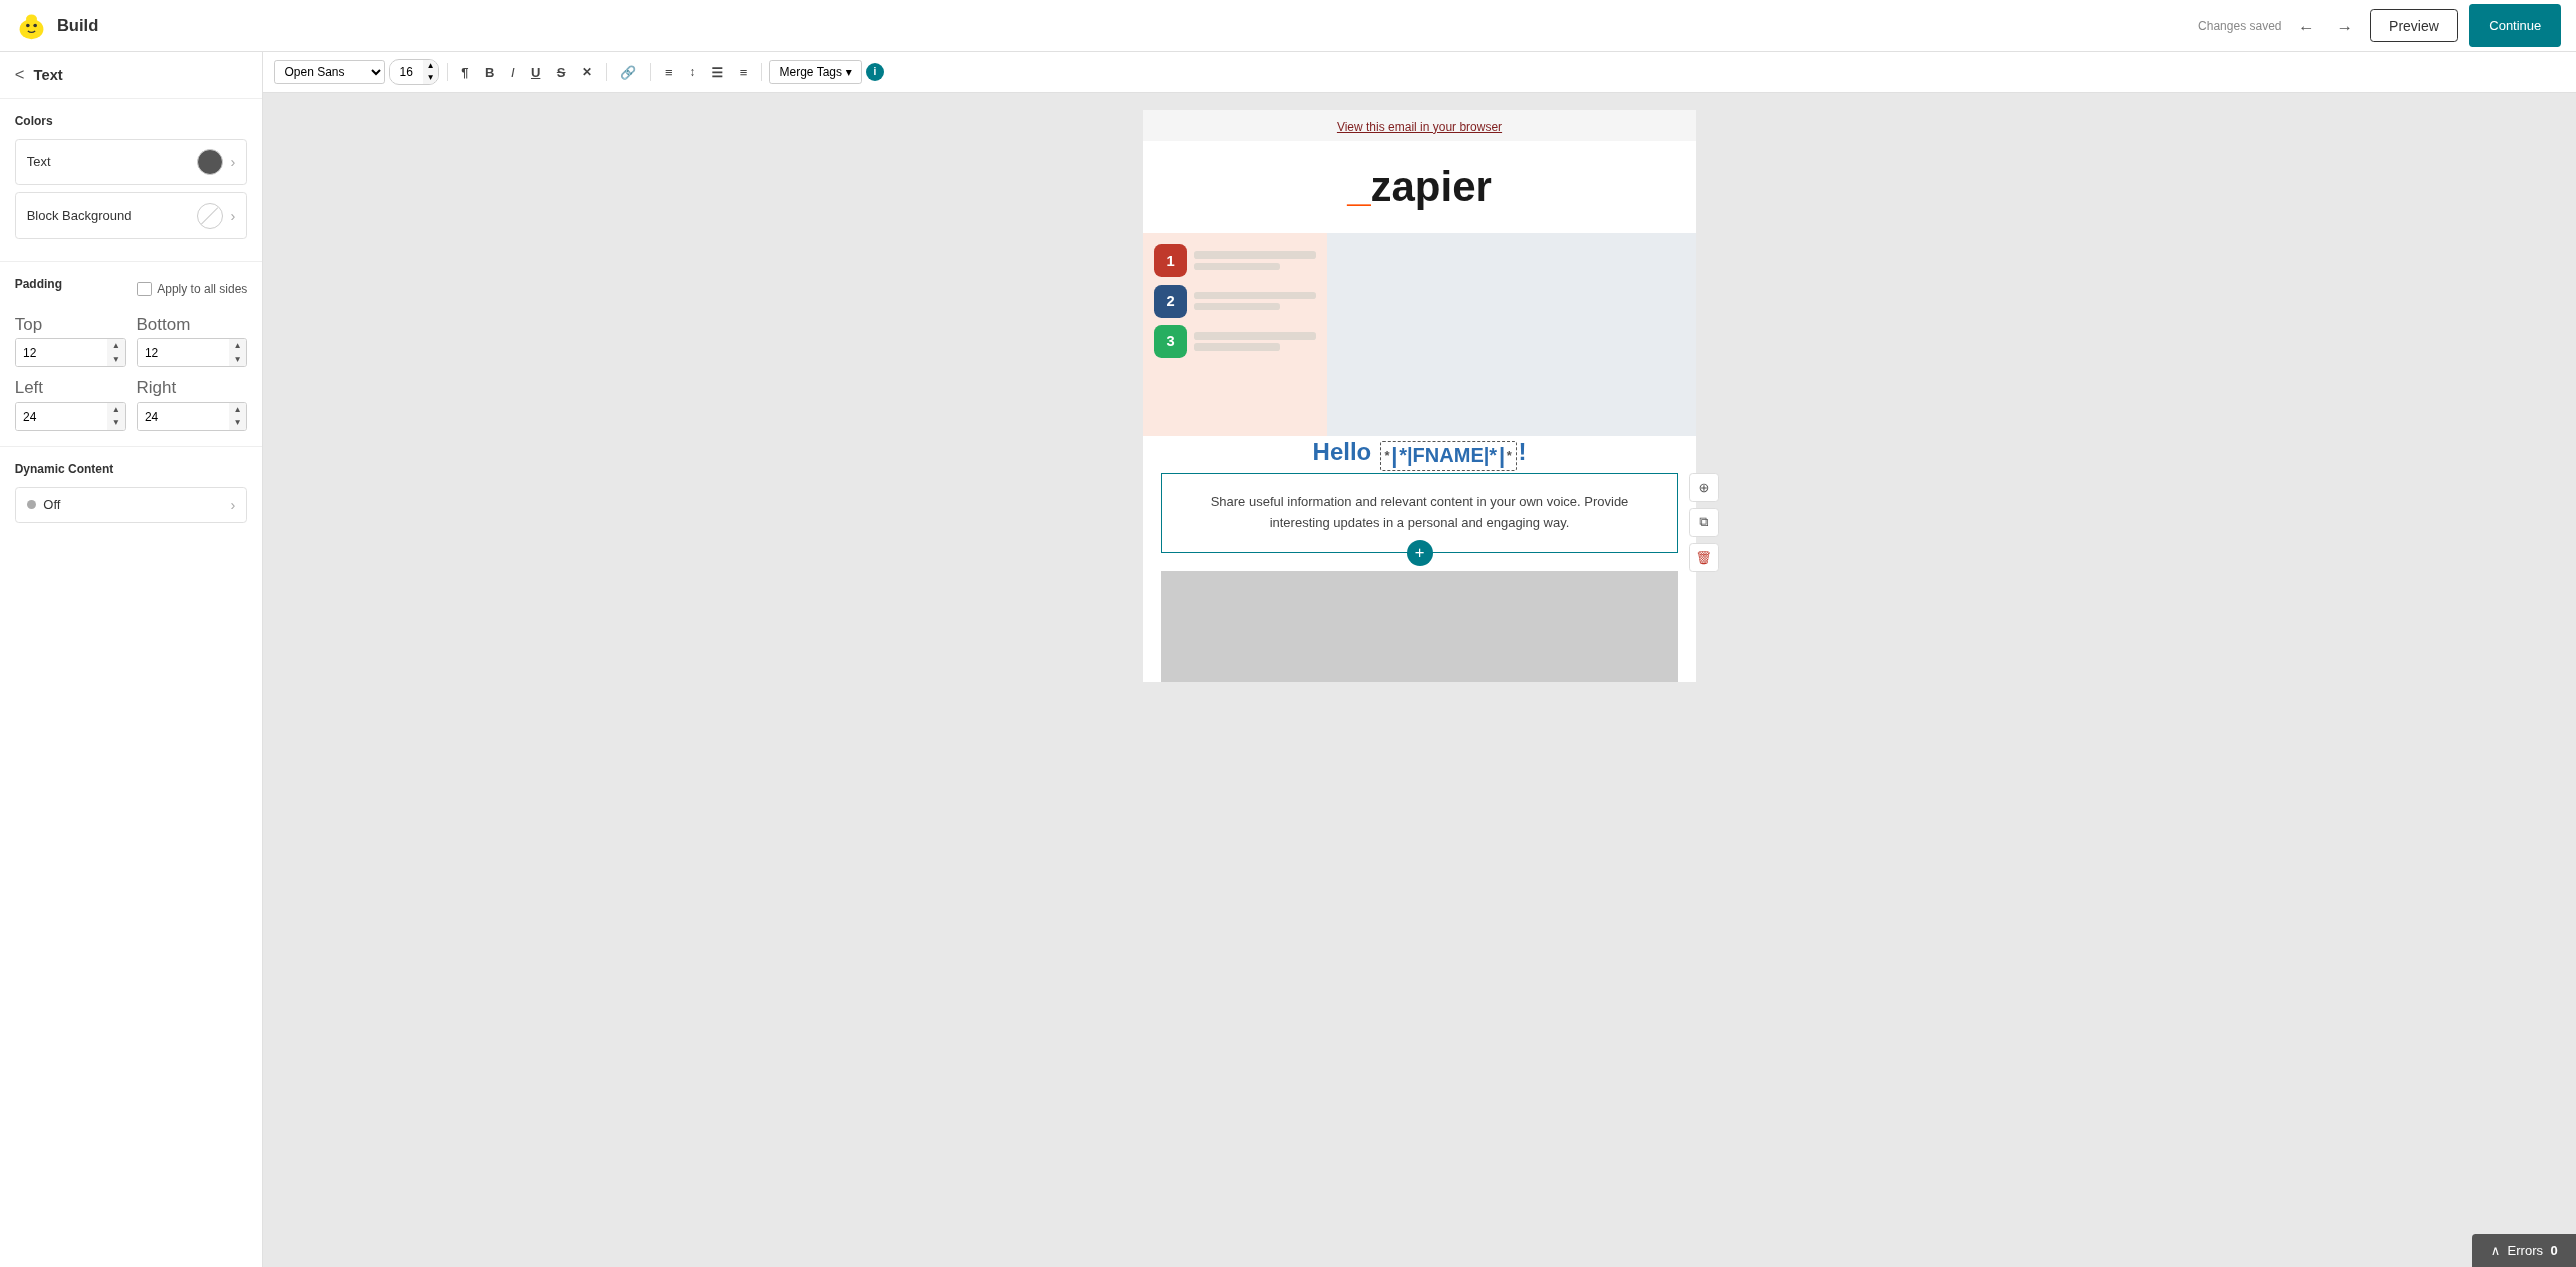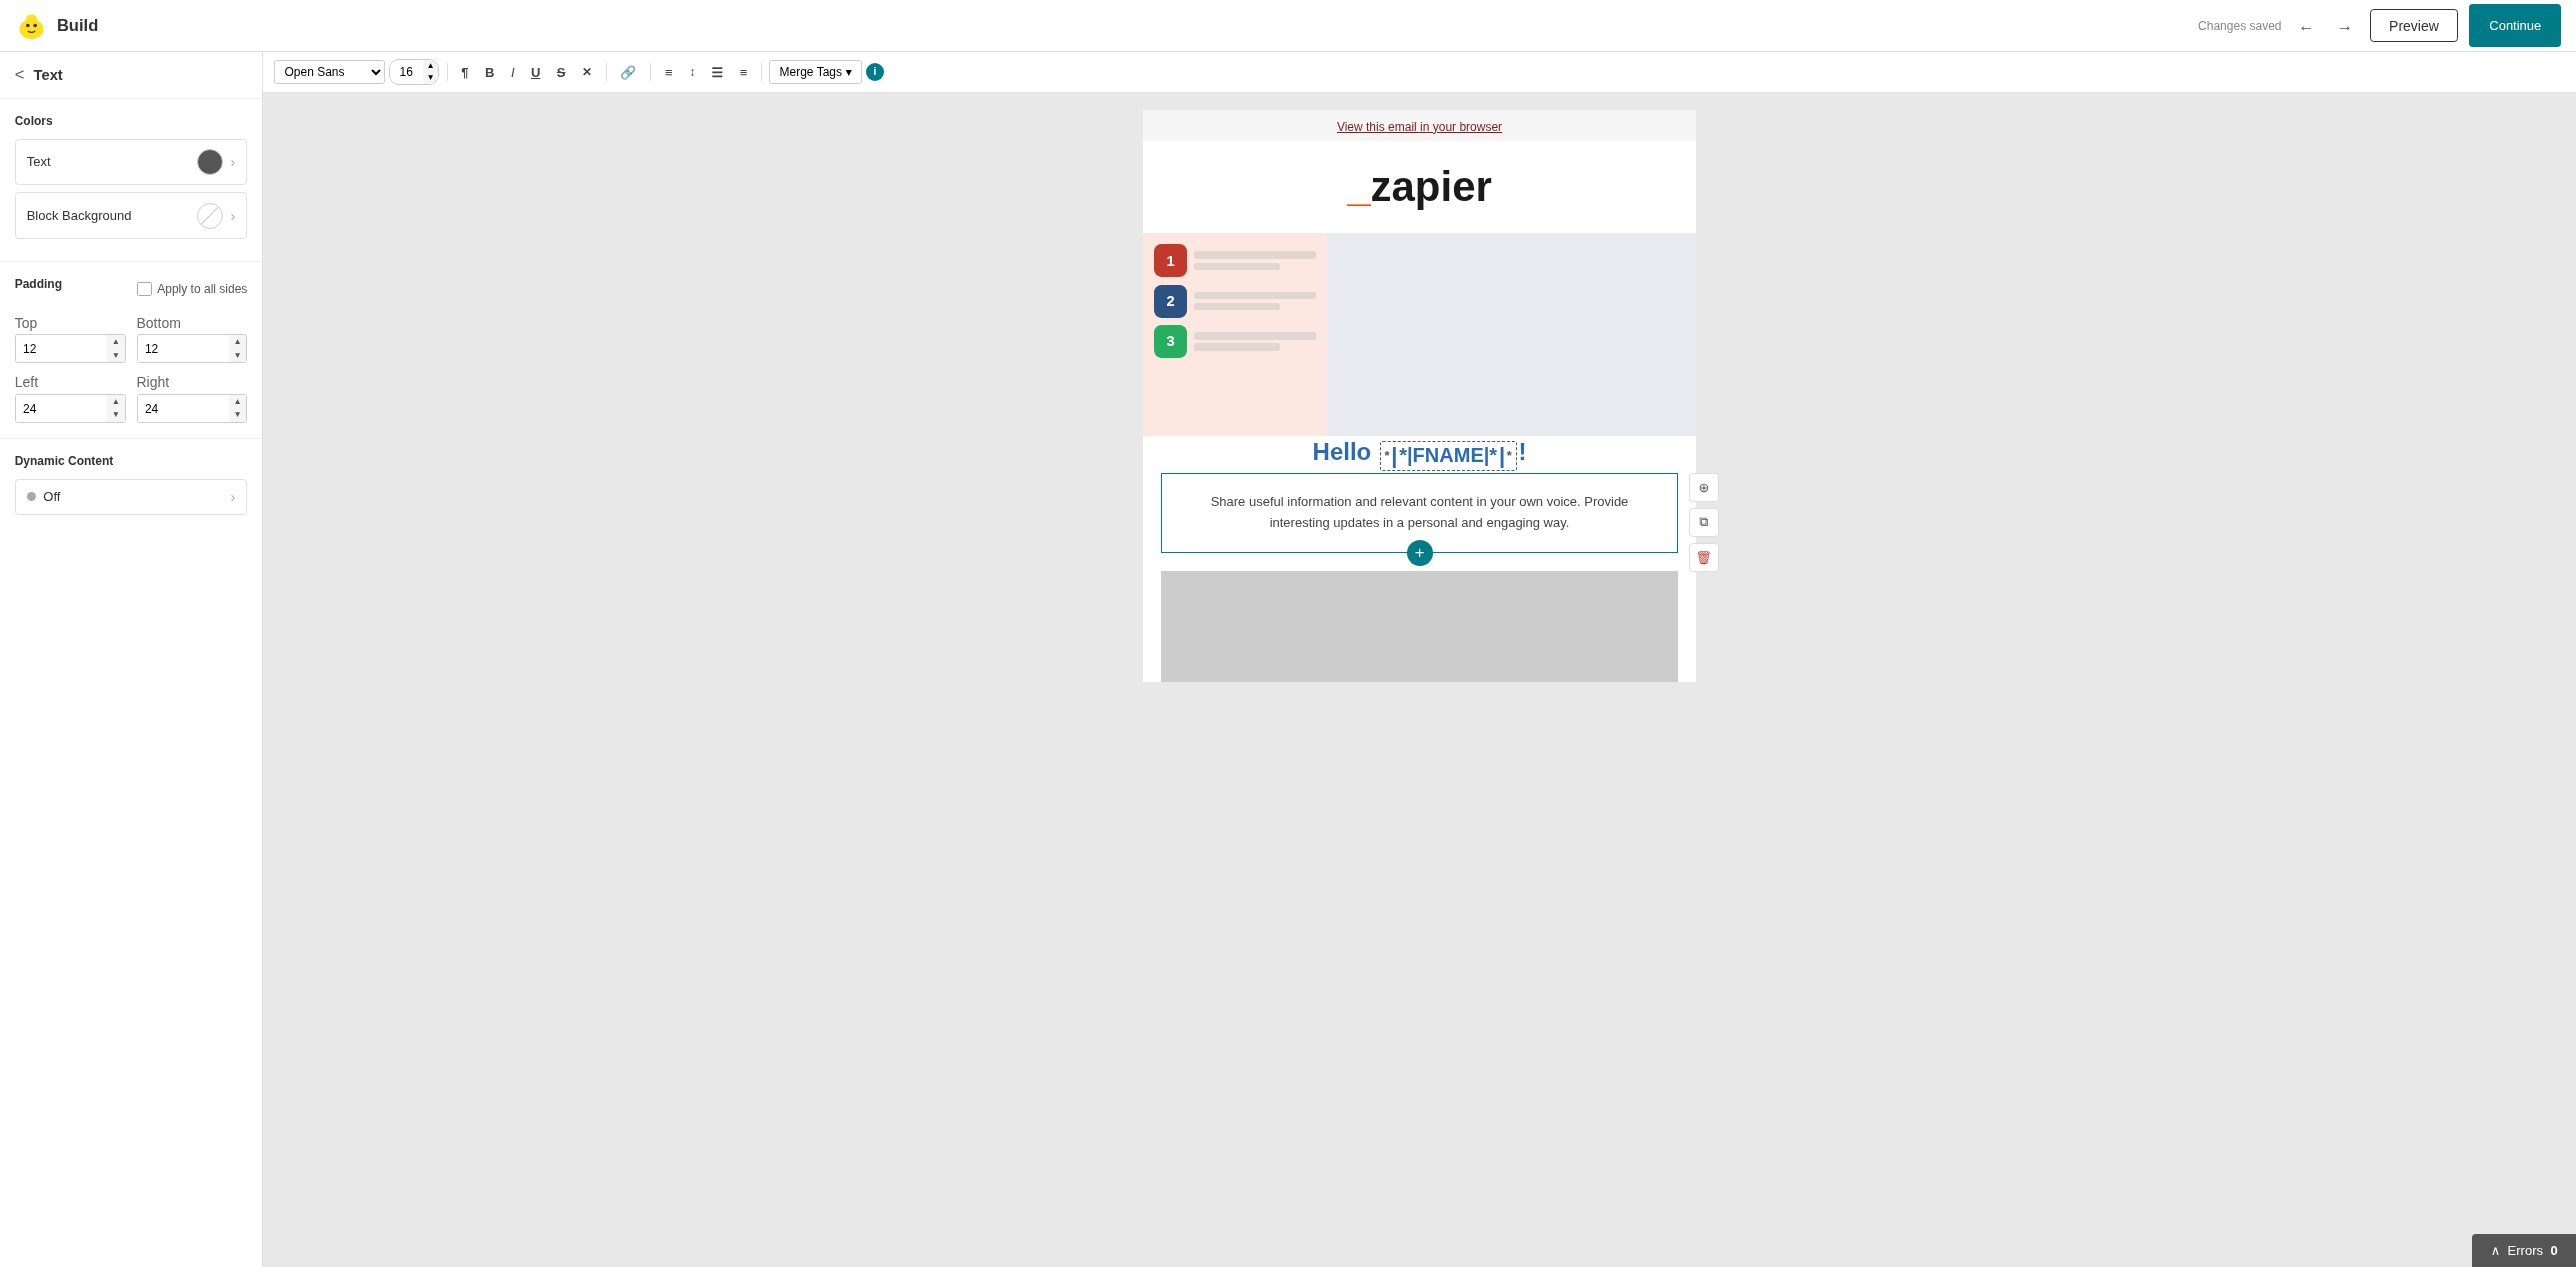--- a/index.html
+++ b/index.html
@@ -98,21 +98,21 @@
       height: 1.4px; background: #ccc; transform: rotate(-45deg) translateY(-50%);
     }
     .chevron-right { font-size: 14.7px; color: #aaa; }
 
     .padding-section { padding: 14.7px; border-top: 0.9px solid #eee; }
     .padding-header { display: flex; align-items: center; justify-content: space-between; margin-bottom: 13px; }
     .checkbox-row { display: flex; align-items: center; gap: 5.5px; font-size: 12px; color: #555; }
     .checkbox-box { width: 14.7px; height: 14.7px; border: 1.4px solid #aaa; border-radius: 1.8px; background: #fff; }
 
     .padding-grid { display: grid; grid-template-columns: 1fr 1fr; gap: 11px; }
-    .padding-field label { font-size: 14px; color: #666; margin-bottom: 3.7px; display: block; }
+    .padding-field label { font-size: 17px; color: #666; margin-bottom: 3.7px; display: block; }
     .spinner-input { display: flex; border: 0.9px solid #ccc; border-radius: 2.8px; overflow: hidden; }
     .spinner-input input { width: 100%; border: none; padding: 4.6px 7.4px; font-size: 12px; outline: none; }
     .spinner-arrows { display: flex; flex-direction: column; background: #f5f5f5; }
     .sp-btn { background: none; border: none; cursor: pointer; font-size: 8.3px; padding: 1.8px 4.6px; line-height: 1.2; color: #555; }
 
     .dynamic-section { padding: 14.7px; border-top: 0.9px solid #eee; }
     .dynamic-row {
       display: flex; align-items: center; justify-content: space-between;
       border: 0.9px solid #e0e0e0; border-radius: 3.7px; padding: 9.2px 11px; cursor: pointer;
     }

